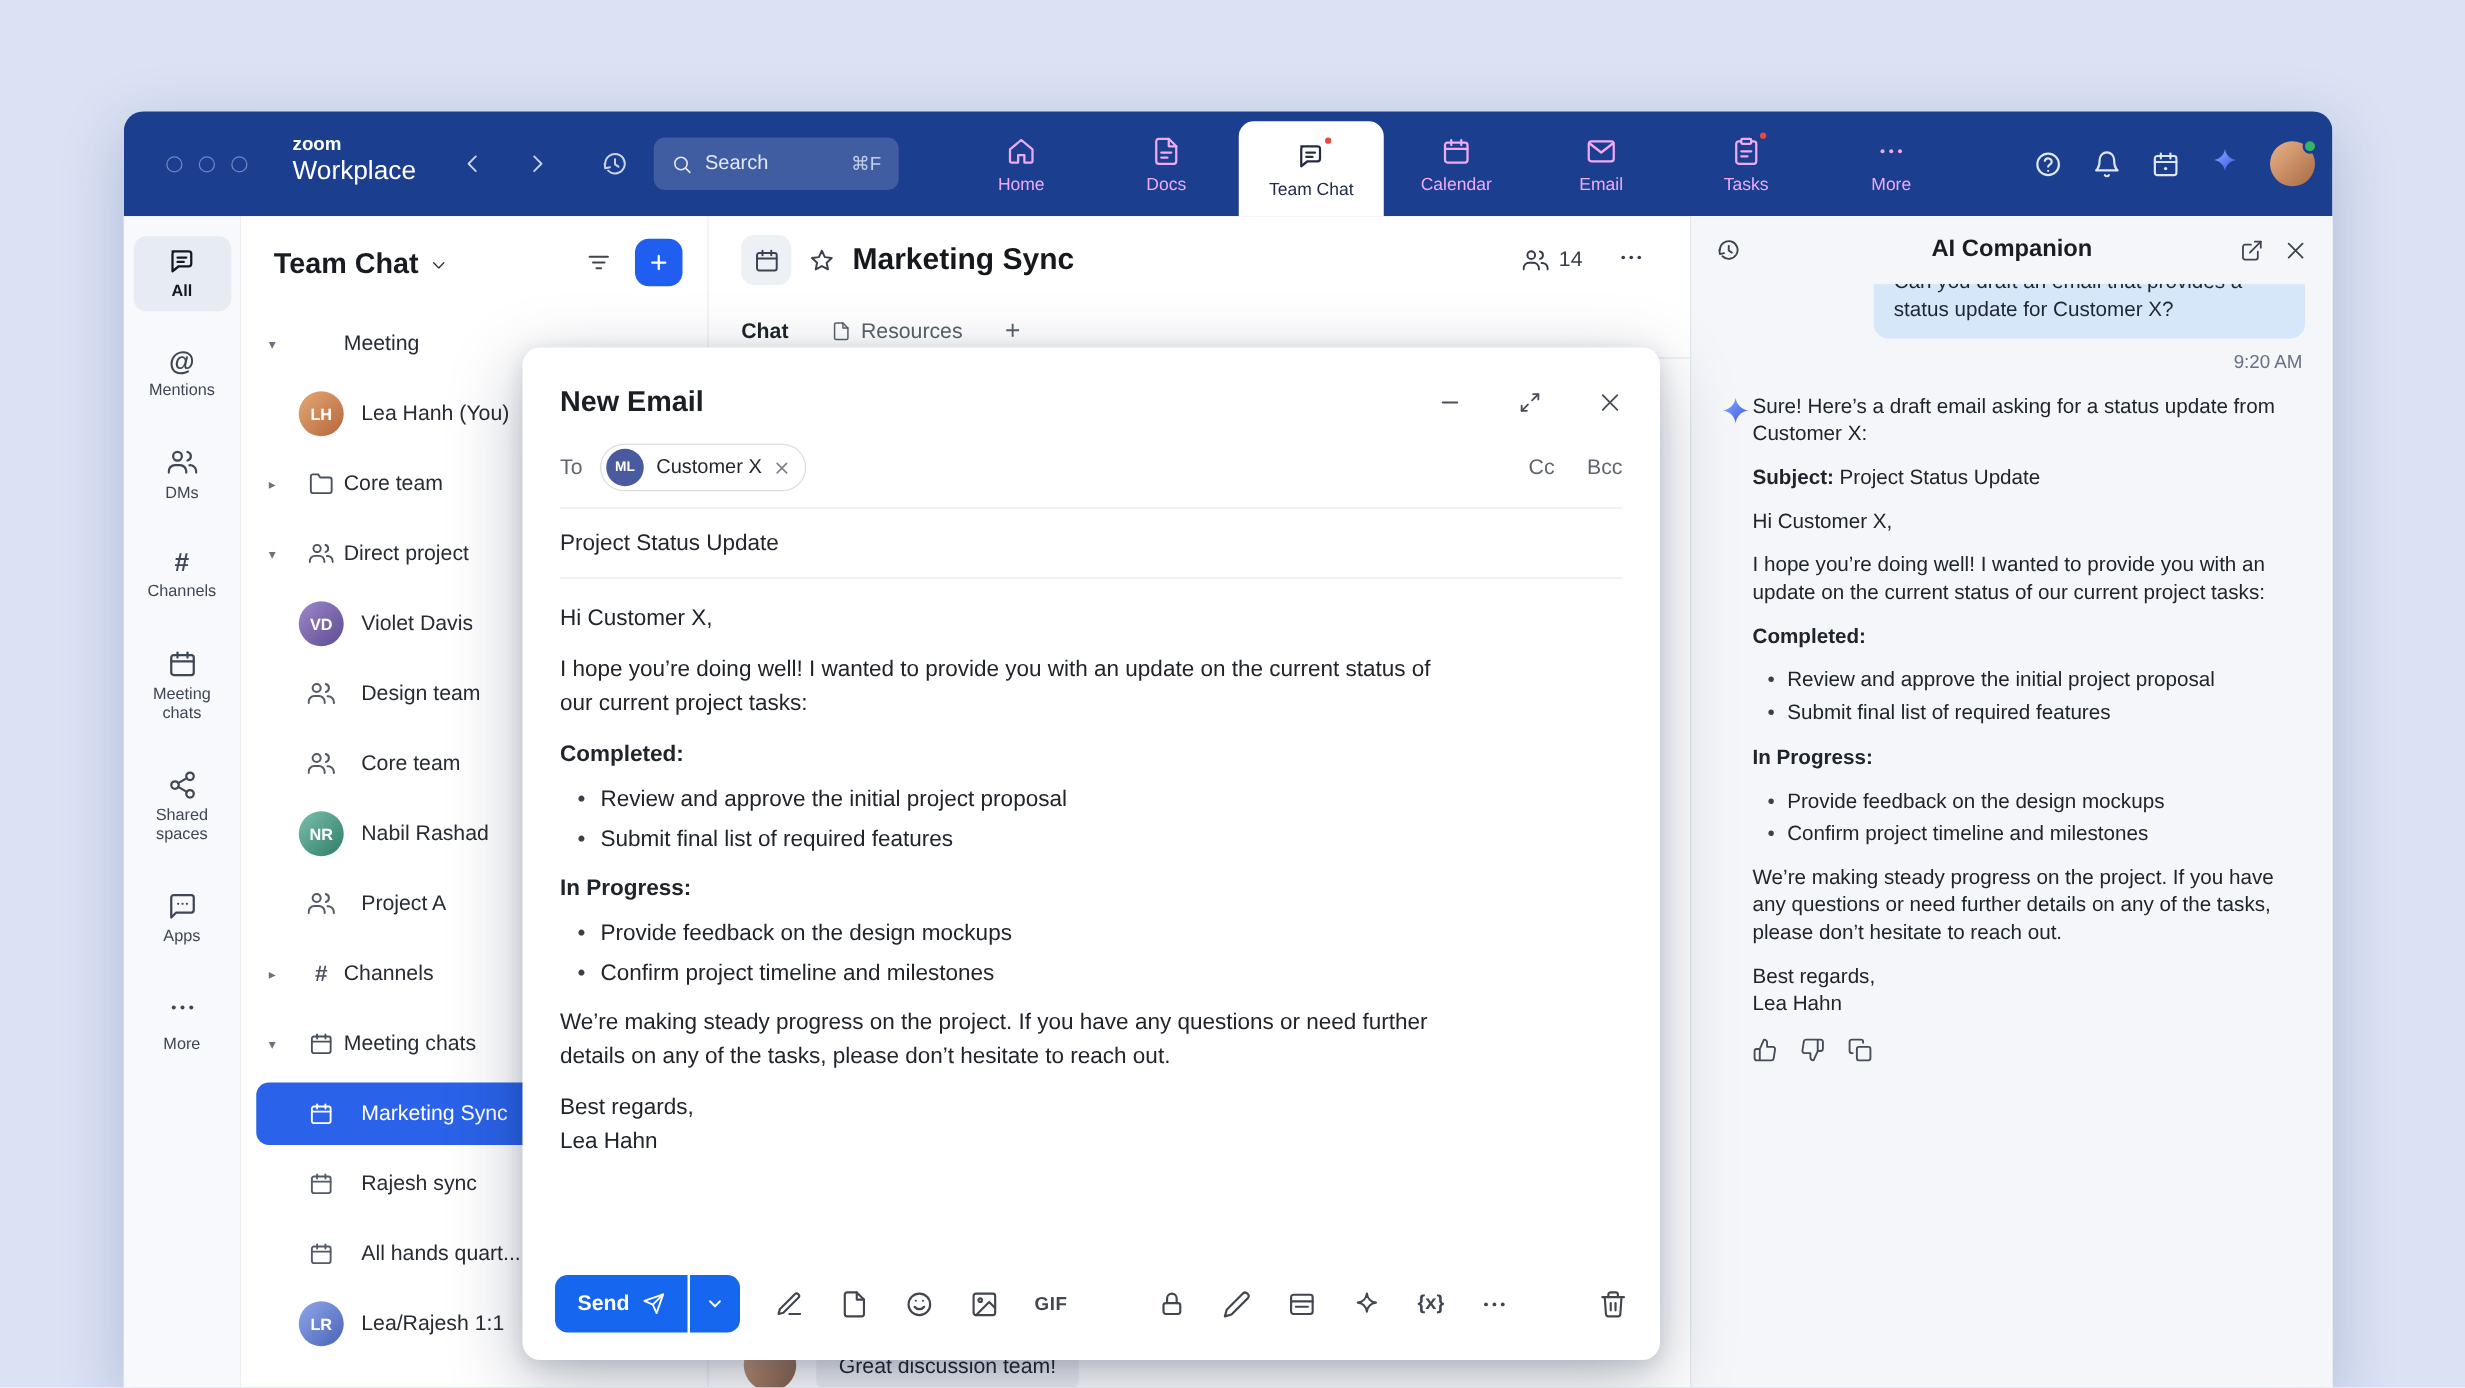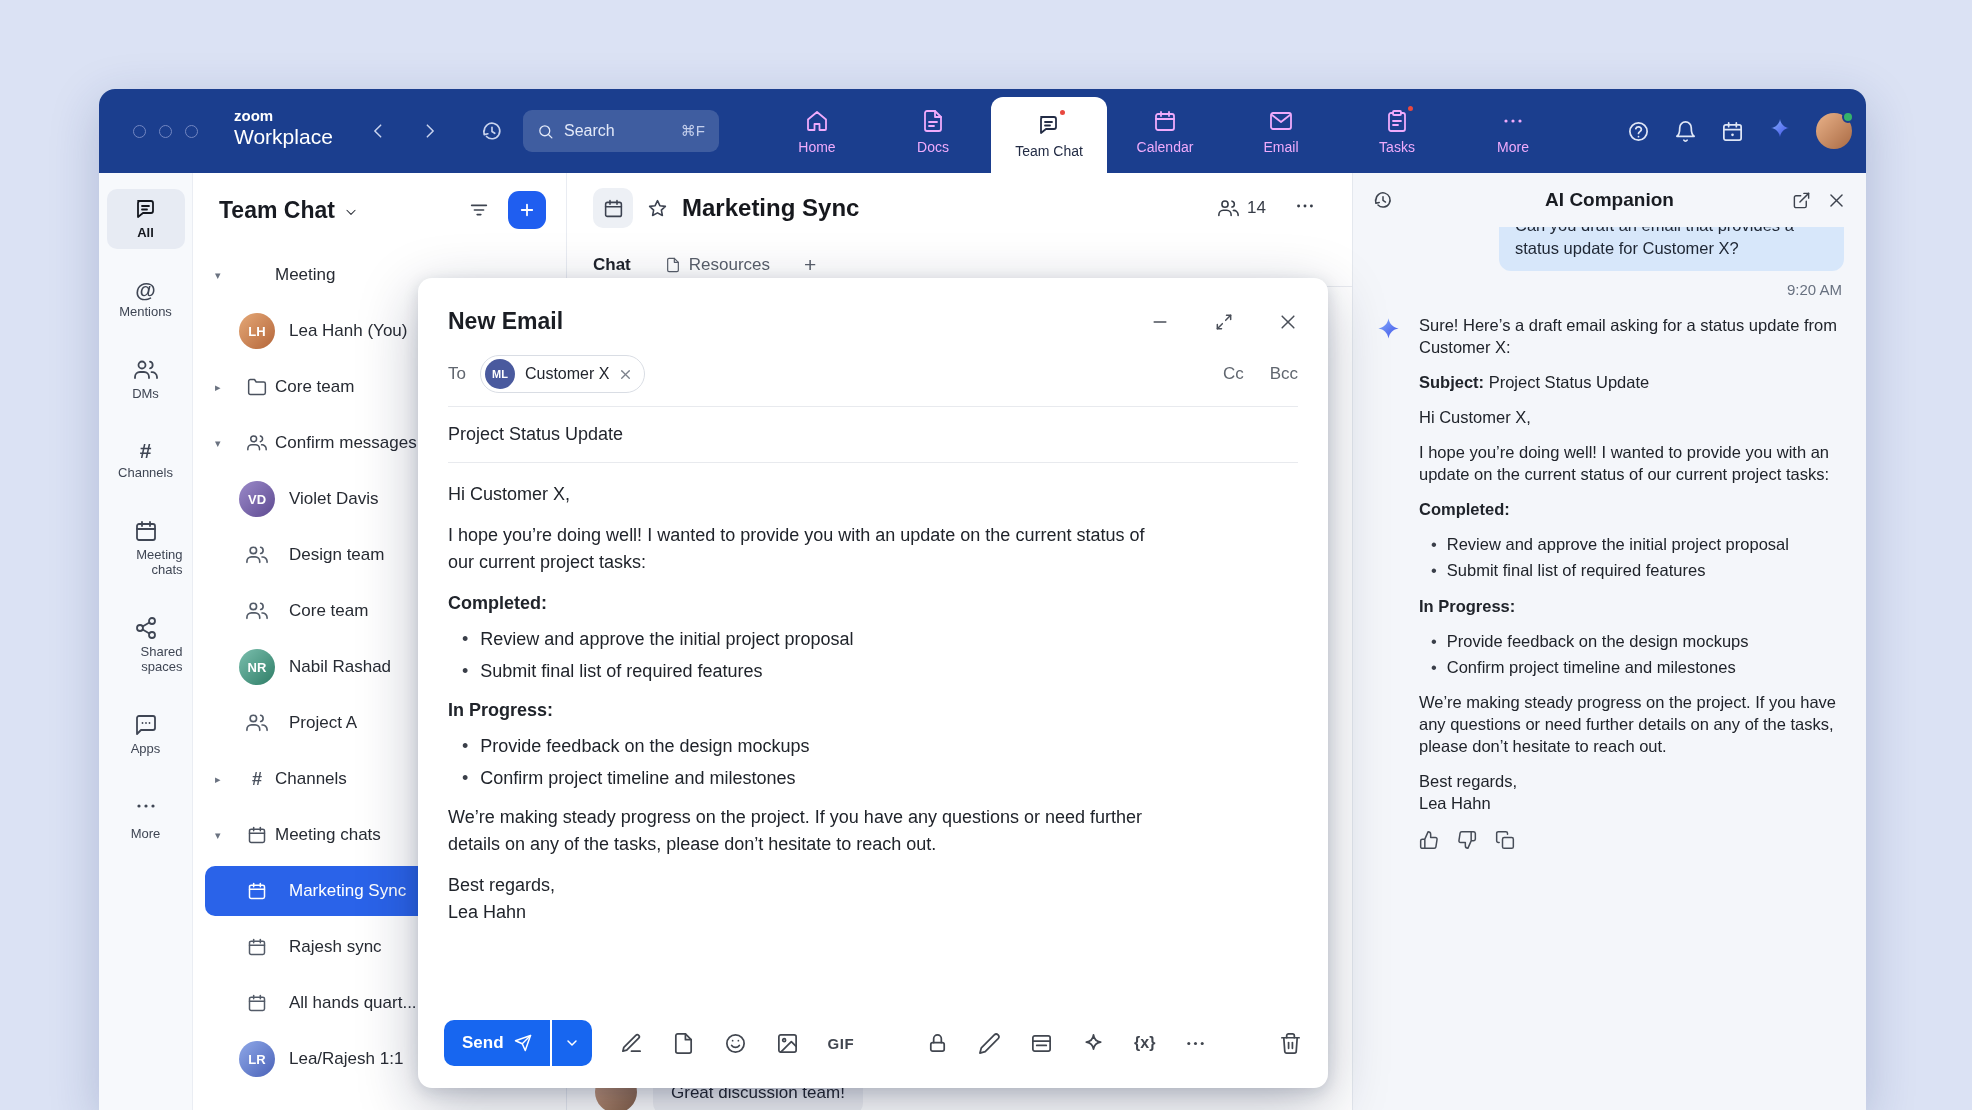--- a/index.html
+++ b/index.html
@@ -43,21 +43,21 @@
   .badge-dot { position:absolute; top:-4px; right:-5px; width:9px; height:9px; border-radius:50%; background:#e8483f; border:2px solid #1b3e8e; }
   .nav-item.active .badge-dot { border-color:#fff; }
   .tbright { position:absolute; right:14px; top:0; height:84px; display:flex; align-items:center; gap:24px; color:#dfe6f6; }
   .avatar-tb { width:36px; height:36px; border-radius:50%; background:linear-gradient(135deg,#e9b289,#a96a44); position:relative; }
   .presence { position:absolute; top:-2px; right:-2px; width:12px; height:12px; border-radius:50%; background:#35b36a; border:2px solid #1b3e8e; }
 
   
   .rail { position:absolute; left:0; top:84px; width:94px; bottom:0; background:#f7f9fc; border-right:1px solid #eaedf3;
     display:flex; flex-direction:column; align-items:center; padding-top:16px; gap:22px; }
   .rail-item { width:78px; border-radius:10px; display:flex; flex-direction:column; align-items:center; gap:5px; padding:8px 2px; color:#3f4654; cursor:pointer; text-align:center; }
-  .rail-item .rlabel { font-size:13px; line-height:1.15;text-align:right; }
+  .rail-item .rlabel { font-size:13px; line-height:1.15; }
   .rail-item.active { background:#e7ebf3; color:#14171e; }
   .rail-item.active .rlabel { font-weight:700; }
   .rail-item .glyph { font-size:21px; }
 
   
   .sidebar { position:absolute; left:94px; top:84px; width:374px; bottom:0; background:#fff; border-right:1px solid #e9ecf2; }
   .sb-header { height:74px; display:flex; align-items:center; padding:0 20px 0 26px; gap:9px; }
   .sb-title { font-size:23px; font-weight:700; color:#181b22; }
   .sb-caret { color:#2a2e37; margin-top:4px; }
   .sb-actions { margin-left:auto; display:flex; align-items:center; gap:18px; }
@@ -99,21 +99,21 @@
   .msg-bubble { background:#f1f2f5; border-radius:12px; padding:12px 18px; font-size:17px; color:#23262e; }
 
   
   .ai { position:absolute; left:1253px; top:84px; width:514px; bottom:0; background:#f4f6fa; border-left:1px solid #e4e8ee; }
   .ai-header { height:54px; display:flex; align-items:center; padding:0 20px; position:relative; color:#3d434e; z-index:2; background:#f4f6fa; }
   .ai-title { position:absolute; left:0; right:0; text-align:center; font-size:19px; font-weight:700; color:#191c22; pointer-events:none; }
   .ai-hright { margin-left:auto; display:flex; gap:16px; align-items:center; }
   .ai-body { position:absolute; top:54px; bottom:0; left:0; right:0; overflow:hidden; padding:0 22px; }
   .ai-bubble { margin:-24px 0 0 auto; max-width:345px; width:fit-content; background:#d7e7fa; border-radius:12px; padding:11px 16px; font-size:16.5px; line-height:1.38; color:#1e2633; }
   .ai-time { text-align:right; font-size:15px; color:#687180; margin:10px 2px 16px; }
-  .ai-answer { display:flex; gap:17px; }
+  .ai-answer { display:flex; gap:0; }
   .ai-spark { flex:none; width:27px; height:27px; margin-top:2px; }
   .ai-text { font-size:16.5px; line-height:1.34; color:#20242b; max-width:425px; }
   .ai-text p { margin:0 0 13px; }
   .blist { margin:0 0 13px; padding:0; list-style:none; }
   .blist li { display:flex; gap:10px; padding-left:12px; margin-bottom:4px; }
   .bdot { color:#3a3f49; flex:none; }
   .bold { font-weight:700; }
   .ai-feedback { display:flex; gap:18px; margin-top:16px; color:#464c57; }
   .ai-feedback span { cursor:pointer; }
 
@@ -431,21 +431,21 @@
       <div class="sb-row section">
         <span class="tri">▾</span>
         <span class="sicon">
             <svg class="ic" width="20" height="20" viewBox="0 0 24 24">
               <path d="M1 20v-1a5 5 0 0 1 5-5h4a5 5 0 0 1 5 5v1"></path>
               <circle cx="8" cy="7" r="3.5"></circle>
               <path d="M16 3.6a3.5 3.5 0 0 1 0 6.8"></path>
               <path d="M17.5 14.2a5 5 0 0 1 5.5 4.8v1"></path>
             </svg>
           </span>
-        <span class="sb-label">Confirm messages</span>
+        <span class="sb-label">Direct project</span>
       </div>
       <div class="sb-row child">
         <span class="avatar-sm av-vd">VD</span>
         <span class="sb-label">Violet Davis</span>
       </div>
       <div class="sb-row child">
         <span class="gicon">
             <svg class="ic" width="22" height="22" viewBox="0 0 24 24">
               <path d="M1 20v-1a5 5 0 0 1 5-5h4a5 5 0 0 1 5 5v1"></path>
               <circle cx="8" cy="7" r="3.5"></circle>

